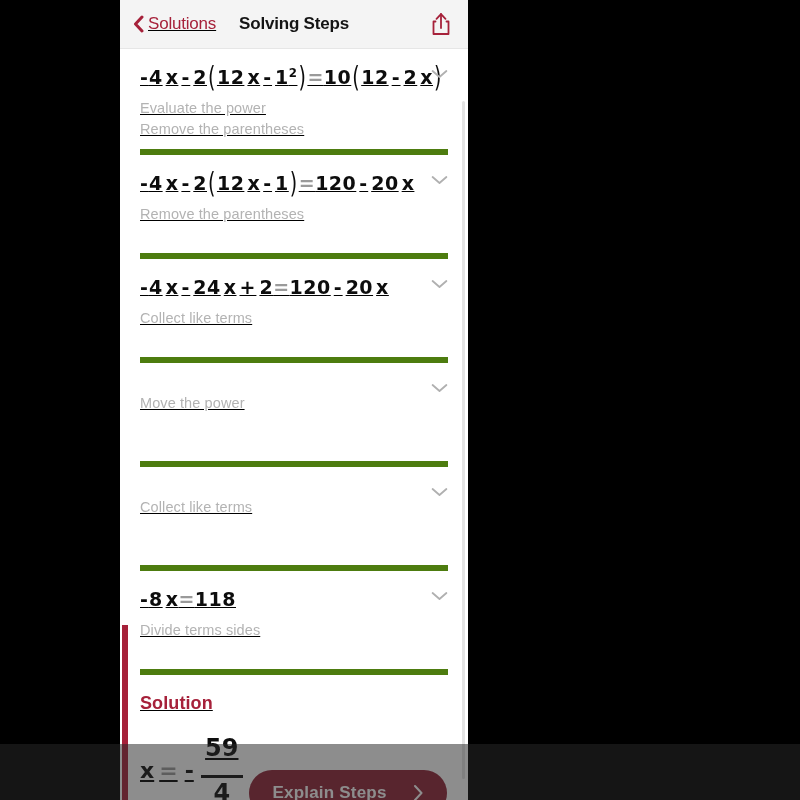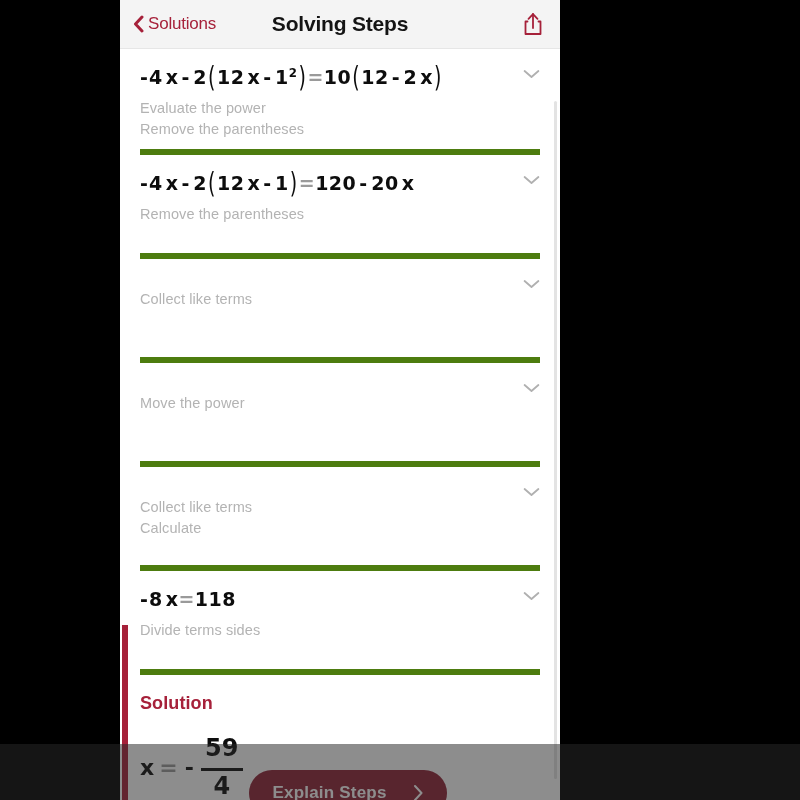--- a/index.html
+++ b/index.html
@@ -17,24 +17,25 @@
     width: 800px;
     height: 800px;
     background: #000000;
   }
 
   
   .phone {
     position: absolute;
     left: 120px;
     top: 0;
-    width: 440px;
+    width: 348px;
     height: 800px;
     background: #84cc16;
     overflow: hidden;
+    text-decoration: underline;
   }
 
   
   .navbar {
     position: relative;
     height: 48px;
     background: #f4f4f4;
     border-bottom: 1px solid #e6e6e6;
     display: flex;
     align-items: center;
@@ -54,21 +55,21 @@
   .nav-back-label {
     color: #a6213a;
     font-size: 17px;
     letter-spacing: -0.2px;
   }
   .nav-title {
     position: absolute;
     left: 0;
     right: 0;
     text-align: center;
-    font-size: 21px;
+    font-size: 17px;
     font-weight: bold;
     color: #141414;
     letter-spacing: -0.2px;
     pointer-events: none;
   }
   .nav-share {
     position: absolute;
     right: 16px;
     top: 50%;
     transform: translateY(-50%);
@@ -161,21 +162,21 @@
   .solution-eq .eqs { color: #9a9a9a; margin: 0 5px; }
   .solution-eq .neg { margin: 0 5px 0 2px; }
   .frac {
     display: inline-flex;
     flex-direction: column;
     align-items: center;
     line-height: 1;
     font-size: 24px;
     margin-left: 2px;
   }
-  .frac .num { padding-bottom: 8px; }
+  .frac .num { padding-bottom: 15px; }
   .frac .bar {
     height: 3px;
     background: #0d0d0d;
     width: 100%;
     min-width: 42px;
   }
   .frac .den { padding-top: 3px; }
 
   .alt-forms {
     margin-top: 32px;
@@ -286,41 +287,43 @@
         </div>
         <div class="hint">
           <div>Remove the parentheses</div>
         </div>
         <svg class="chev-down" viewBox="0 0 17 10">
           <polyline points="1.6,2 8.5,8 15.4,2" fill="none" stroke="#b0b0b0" stroke-width="1.8" stroke-linecap="round" stroke-linejoin="round"></polyline>
         </svg>
       </div>
 
       <div class="step">
+        <div class="eq">
+          <span class="op">-</span>4<span class="sp"></span>x<span class="sp"></span><span class="op">-</span><span class="sp"></span>24<span class="sp"></span>x<span class="sp"></span><span class="op">+</span><span class="sp"></span>2<span class="eqs">=</span>120<span class="sp"></span><span class="op">-</span><span class="sp"></span>20<span class="sp"></span>x
+        </div>
         <div class="hint">
           <div>Collect like terms</div>
         </div>
         <svg class="chev-down" viewBox="0 0 17 10">
           <polyline points="1.6,2 8.5,8 15.4,2" fill="none" stroke="#b0b0b0" stroke-width="1.8" stroke-linecap="round" stroke-linejoin="round"></polyline>
         </svg>
       </div>
 
       <div class="step">
         <div class="hint">
           <div>Move the power</div>
         </div>
         <svg class="chev-down" viewBox="0 0 17 10">
           <polyline points="1.6,2 8.5,8 15.4,2" fill="none" stroke="#b0b0b0" stroke-width="1.8" stroke-linecap="round" stroke-linejoin="round"></polyline>
         </svg>
       </div>
 
       <div class="step">
         <div class="hint">
           <div>Collect like terms</div>
-          <div>Calculate</div>
         </div>
         <svg class="chev-down" viewBox="0 0 17 10">
           <polyline points="1.6,2 8.5,8 15.4,2" fill="none" stroke="#b0b0b0" stroke-width="1.8" stroke-linecap="round" stroke-linejoin="round"></polyline>
         </svg>
       </div>
 
       <div class="step">
         <div class="eq">
           <span class="op">-</span>8<span class="sp"></span>x<span class="eqs">=</span>118
         </div>

